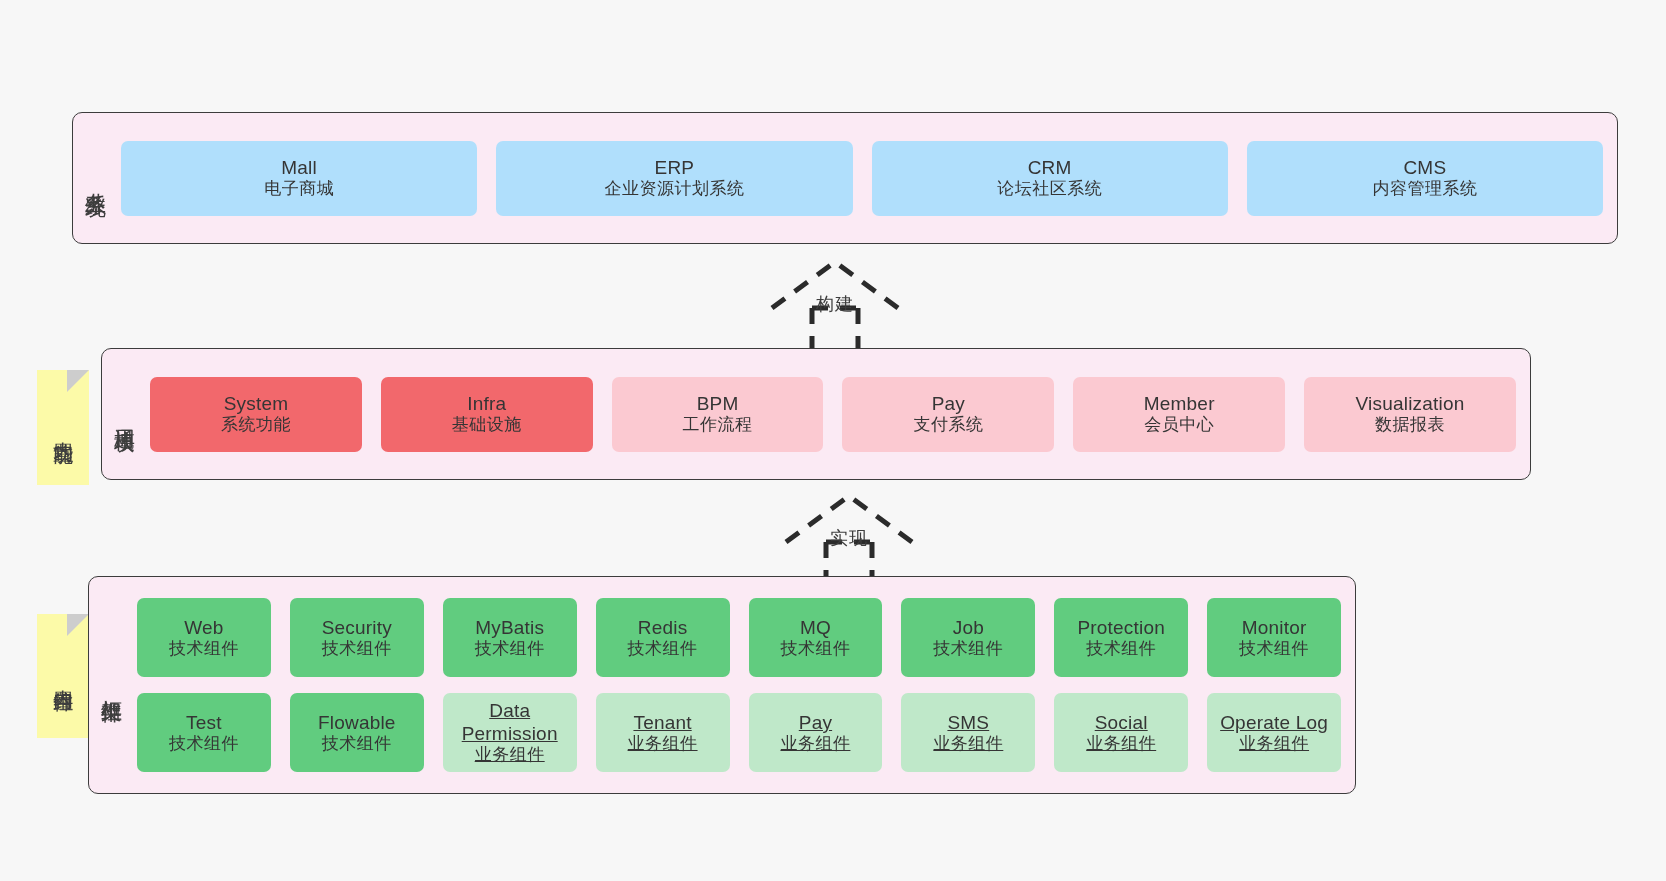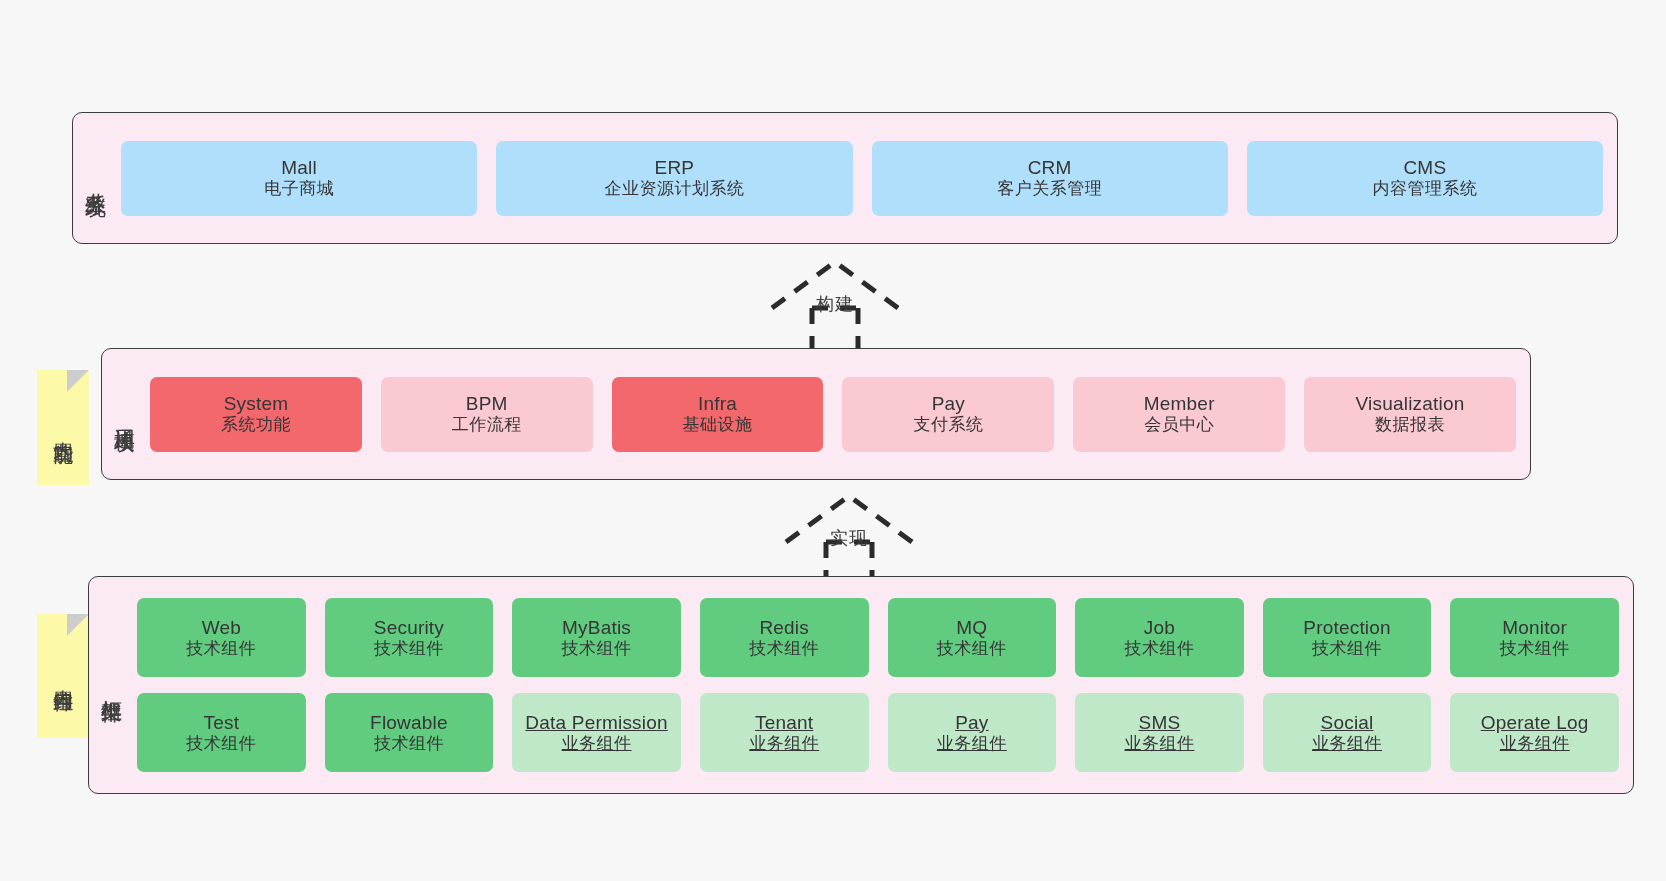--- a/index.html
+++ b/index.html
@@ -92,21 +92,21 @@
   
   .c-blue       { background: #b0dffc; }
   .c-red        { background: #f2686c; }
   .c-pink       { background: #fbc9d1; }
   .c-green      { background: #61cc7f; }
   .c-lightgreen { background: #bfe8c9; text-decoration: underline; }
 
   
   #layer-business  { left: 72px;  top: 112px; width: 1546px; height: 132px; }
   #layer-common    { left: 101px;  top: 348px; width: 1430px; height: 132px; }
-  #layer-framework { left: 88px;  top: 576px; width: 1546px; height: 218px; }
+  #layer-framework { left: 88px;  top: 576px; width: 1268px; height: 218px; }
 
   #layer-business  .node,
   #layer-common    .node { height: 75px; }
   #layer-framework .node { height: 79px; }
 
   
   .note {
     position: absolute;
     width: 52px;
     background: #fcfaa8;
@@ -170,21 +170,21 @@
         <div class="node c-blue">
           <span class="n-en">Mall</span>
           <span class="n-cn">电子商城</span>
         </div>
         <div class="node c-blue">
           <span class="n-en">ERP</span>
           <span class="n-cn">企业资源计划系统</span>
         </div>
         <div class="node c-blue">
           <span class="n-en">CRM</span>
-          <span class="n-cn">客户关系管理</span>
+          <span class="n-cn">论坛社区系统</span>
         </div>
         <div class="node c-blue">
           <span class="n-en">CMS</span>
           <span class="n-cn">内容管理系统</span>
         </div>
       </div>
     </div>
   </div>
 
   <div class="arrow" id="arrow-build">
@@ -199,27 +199,27 @@
     <span>内置功能</span>
   </div>
   <div class="layer" id="layer-common">
     <div class="layer-title">通用模块</div>
     <div class="layer-body">
       <div class="box-row">
         <div class="node c-red">
           <span class="n-en">System</span>
           <span class="n-cn">系统功能</span>
         </div>
+        <div class="node c-red">
+          <span class="n-en">Infra</span>
+          <span class="n-cn">基础设施</span>
+        </div>
         <div class="node c-pink">
           <span class="n-en">BPM</span>
           <span class="n-cn">工作流程</span>
-        </div>
-        <div class="node c-red">
-          <span class="n-en">Infra</span>
-          <span class="n-cn">基础设施</span>
         </div>
         <div class="node c-pink">
           <span class="n-en">Pay</span>
           <span class="n-cn">支付系统</span>
         </div>
         <div class="node c-pink">
           <span class="n-en">Member</span>
           <span class="n-cn">会员中心</span>
         </div>
         <div class="node c-pink">

